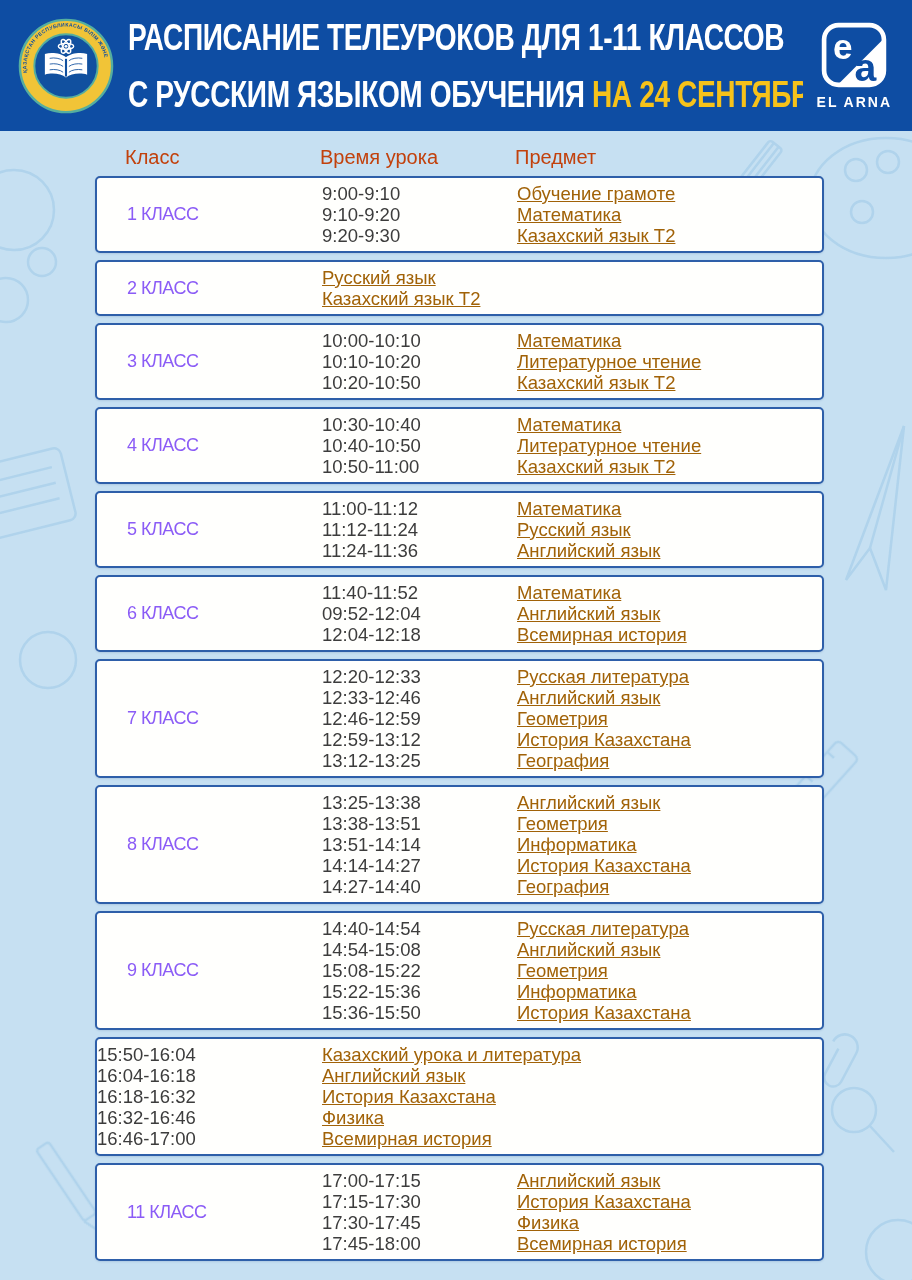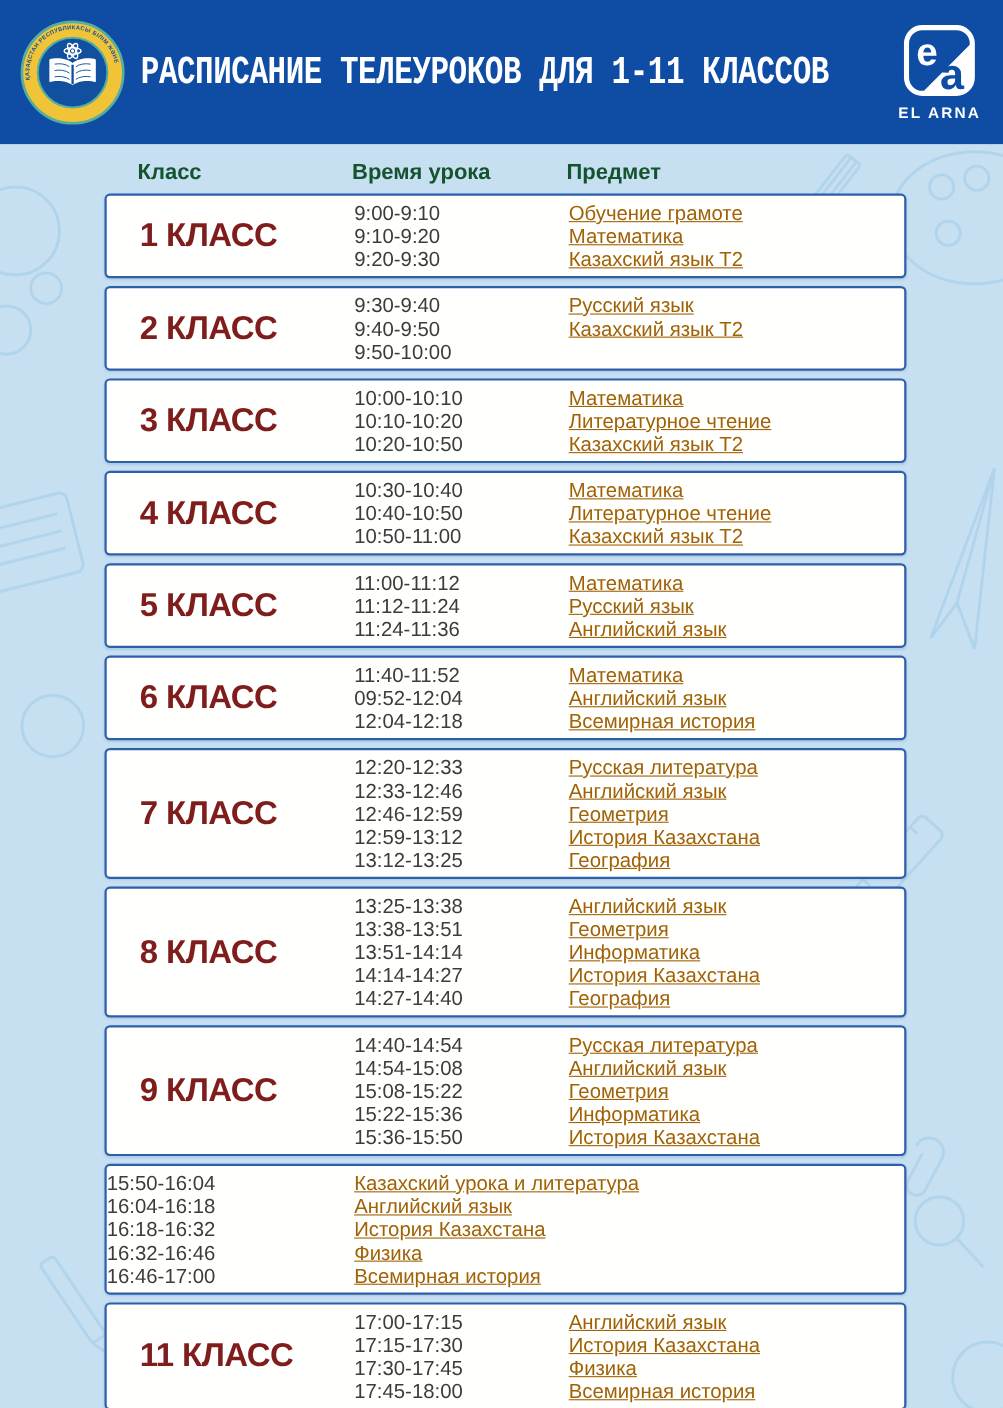--- a/index.html
+++ b/index.html
@@ -27,24 +27,23 @@
     background: #0e4da3;
     display: flex;
     align-items: center;
     padding: 0 16px 0 18px;
     gap: 14px;
   }
   .emblem { flex: 0 0 auto; width: 96px; height: 96px; }
   .titles {
     flex: 1 1 auto;
     display: flex;
-    flex-direction: row;
+    flex-direction: column;
     gap: 16px;
     overflow: hidden;
-    font-family: Liberation Mono, monospace;
   }
   .title-line {
     white-space: nowrap;
     font-weight: bold;
     font-size: 36px;
     line-height: 41px;
     letter-spacing: -0.5px;
     color: #ffffff;
     transform: scaleX(0.78);
     transform-origin: left center;
@@ -69,42 +68,42 @@
   .content {
     position: relative;
     z-index: 1;
     margin-left: 95px;
     width: 729px;
   }
   .colhead {
     display: grid;
     grid-template-columns: 225px 195px 1fr;
     padding: 15px 0 7px 0;
-    color: #14532d;
-    font-weight: bold;
+    color: #c2410c;
+    font-weight: normal;
     font-size: 20px;
   }
   .colhead .c1 { padding-left: 30px; }
   .cards { display: flex; flex-direction: column; gap: 7px; }
   .card {
     background: #fffffd;
     border: 2px solid #2e5fa9;
     border-radius: 5px;
     display: grid;
     grid-template-columns: 225px 195px 1fr;
     padding: 5px 0;
     box-shadow: 0 1px 2px rgba(40, 80, 140, 0.15);
   }
   .grade {
     display: flex;
     align-items: center;
     padding-left: 30px;
-    color: #7f1d1d;
-    font-weight: bold;
-    font-size: 30px;
+    color: #8b5cf6;
+    font-weight: normal;
+    font-size: 18px;
     letter-spacing: -0.5px;
     white-space: nowrap;
   }
   .times div, .subjects div {
     font-size: 18.5px;
     line-height: 21px;
     white-space: nowrap;
   }
   .times div { color: #3c3c3c; }
   .subjects div { color: #a16207; text-decoration: underline; }
@@ -225,25 +224,20 @@
             <div>9:20-9:30</div>
           </div>
           <div class="subjects">
             <div>Обучение грамоте</div>
             <div>Математика</div>
             <div>Казахский язык Т2</div>
           </div>
         </div>
         <div class="card">
           <div class="grade">2 КЛАСС</div>
-          <div class="times">
-            <div>9:30-9:40</div>
-            <div>9:40-9:50</div>
-            <div>9:50-10:00</div>
-          </div>
           <div class="subjects">
             <div>Русский язык</div>
             <div>Казахский язык Т2</div>
           </div>
         </div>
         <div class="card">
           <div class="grade">3 КЛАСС</div>
           <div class="times">
             <div>10:00-10:10</div>
             <div>10:10-10:20</div>

